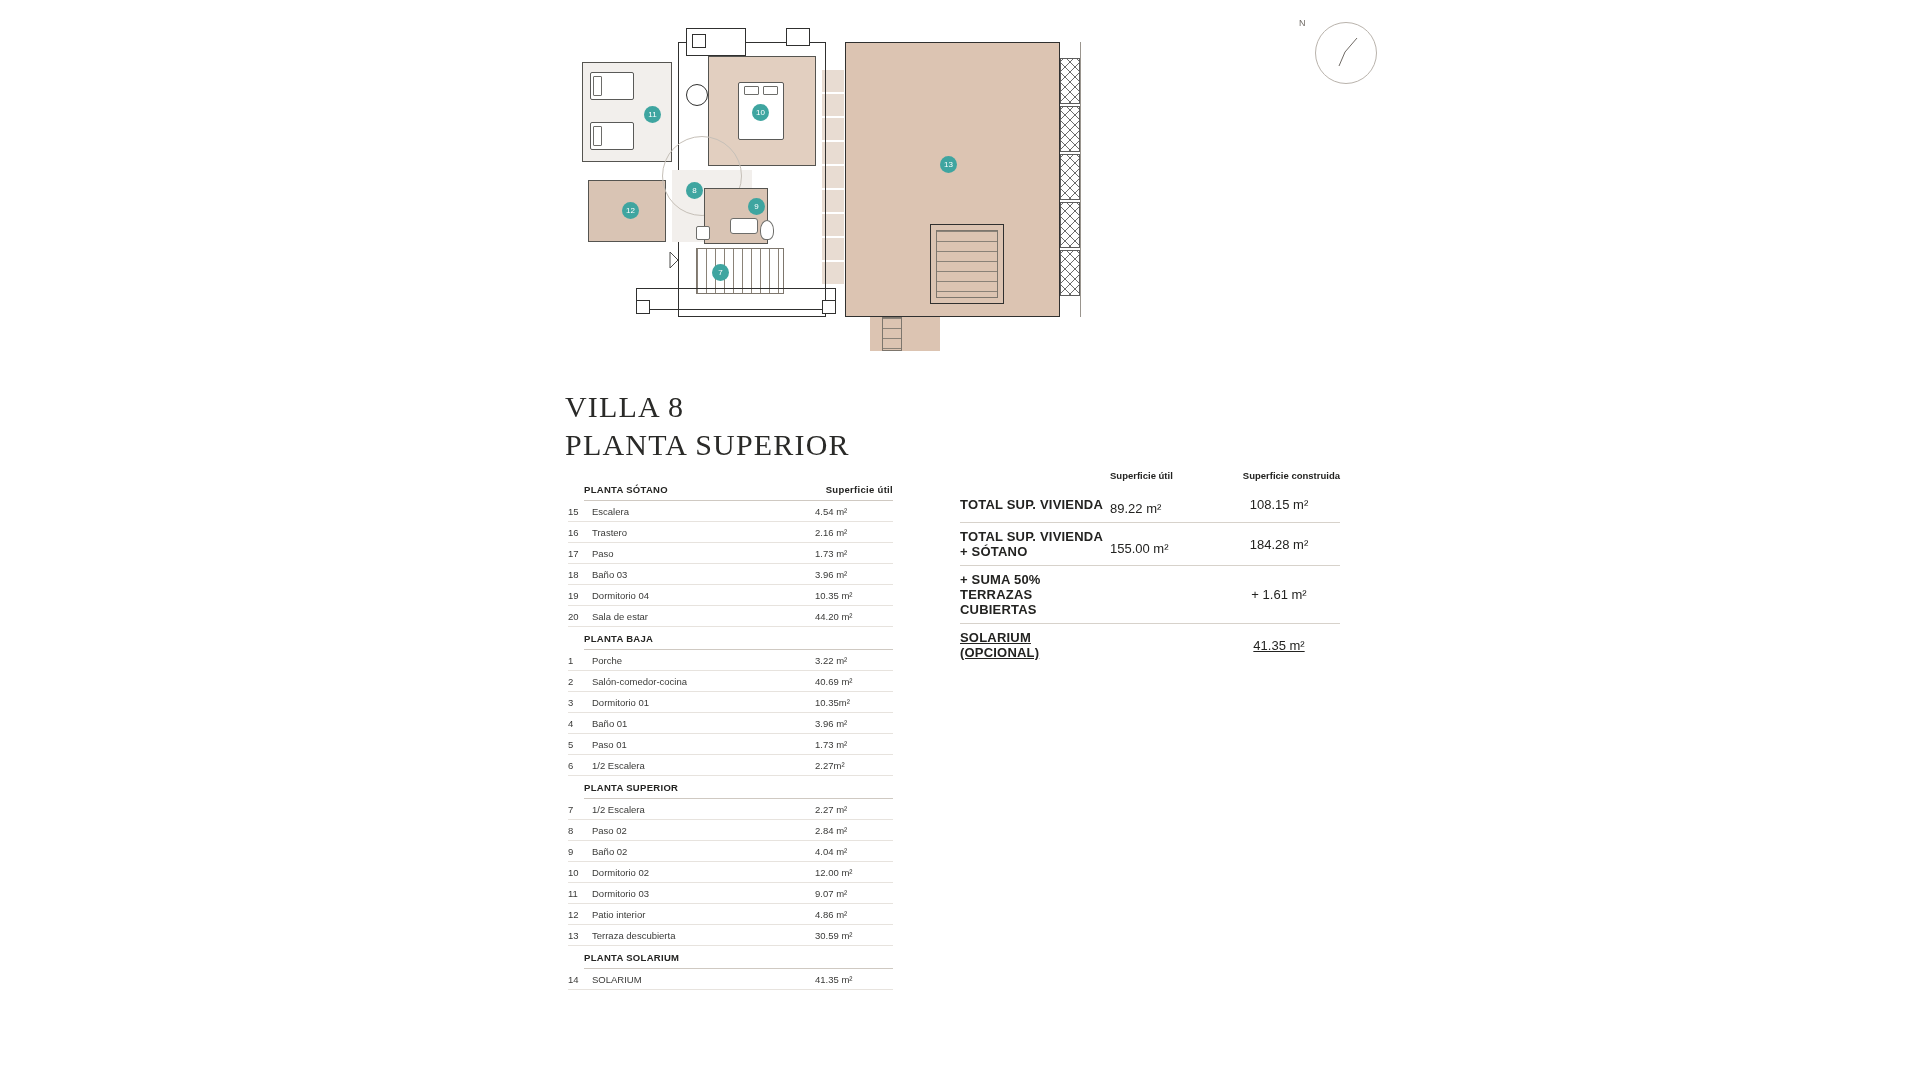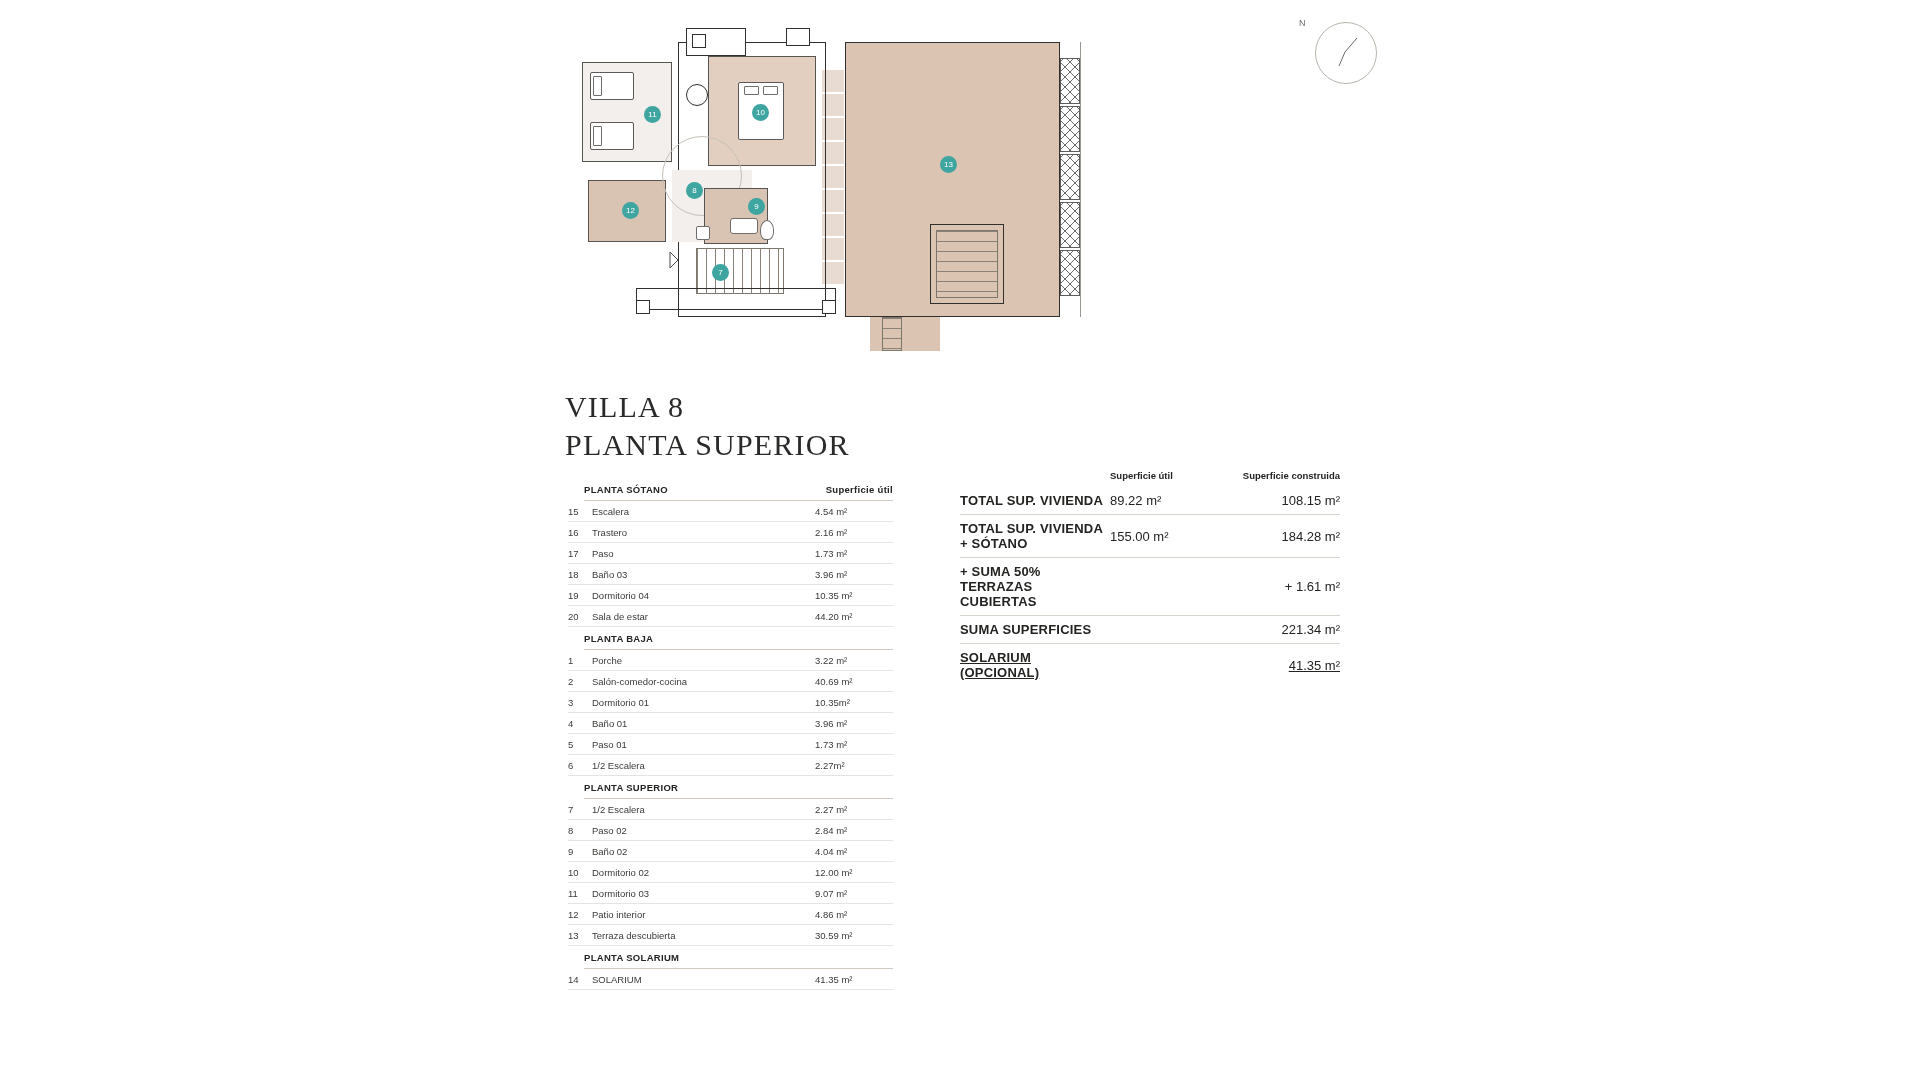--- a/index.html
+++ b/index.html
@@ -85,22 +85,22 @@
   .row:last-child{border-bottom:1px solid #e7e3de;}
 
   .rhead{display:flex;font-size:9.5px;font-weight:bold;color:#232321;padding-bottom:6px;justify-content:flex-end;}
   .rhead .c1{width:108px;text-align:left;}
   .rhead .c2{width:122px;text-align:right;}
   .rrow{
     display:flex;align-items:center;font-size:13px;color:#232321;
     padding:6px 0;border-bottom:1px solid #d7d2cb;
   }
   .rrow .lbl{flex:1;font-weight:bold;letter-spacing:.2px;}
-  .rrow .c1{width:108px;text-align:left;font-weight:normal;}
-  .rrow .c2{width:122px;text-align:right;font-weight:normal;}
+  .rrow .c1{width:108px;text-align:left;font-weight:normal;margin-top:8px;}
+  .rrow .c2{width:122px;text-align:center;font-weight:normal;}
   .rrow.last{border-bottom:none;text-decoration:underline;}
 </style>
 </head>
 <body>
 
 <div class="page">
 
   <div class="compass">
     <div class="circle"></div>
     <svg width="62" height="62" style="position:absolute;left:0;top:0;">
@@ -330,25 +330,20 @@
     <div class="rrow">
       <span class="lbl">TOTAL SUP. VIVIENDA + SÓTANO</span>
       <span class="c1">155.00  m²</span>
       <span class="c2">184.28 m²</span>
     </div>
     <div class="rrow">
       <span class="lbl">+ SUMA 50% TERRAZAS CUBIERTAS</span>
       <span class="c1"></span>
       <span class="c2">+ 1.61 m²</span>
     </div>
-    <div class="rrow">
-      <span class="lbl">SUMA SUPERFICIES</span>
-      <span class="c1"></span>
-      <span class="c2">221.34 m²</span>
-    </div>
     <div class="rrow last">
       <span class="lbl">SOLARIUM (OPCIONAL)</span>
       <span class="c1"></span>
       <span class="c2">41.35 m²</span>
     </div>
   </div>
 
 </div>
 
 </body></html>

